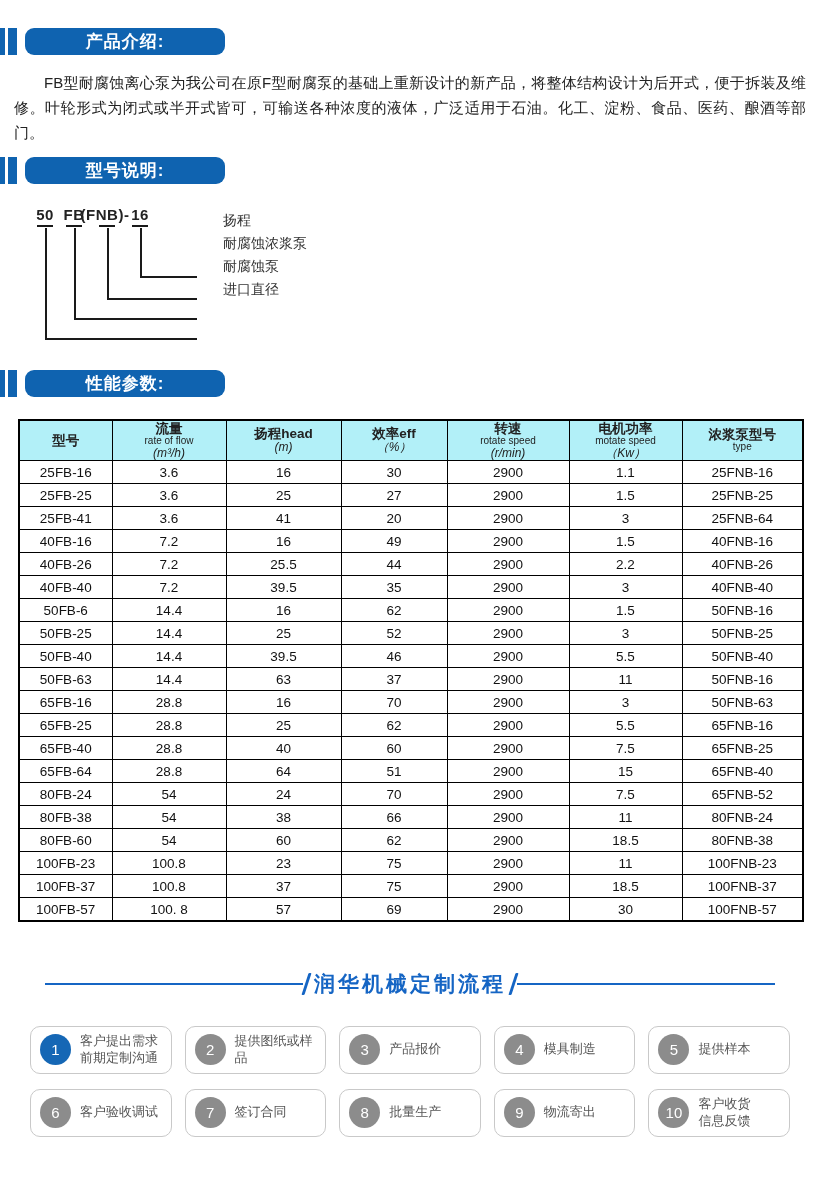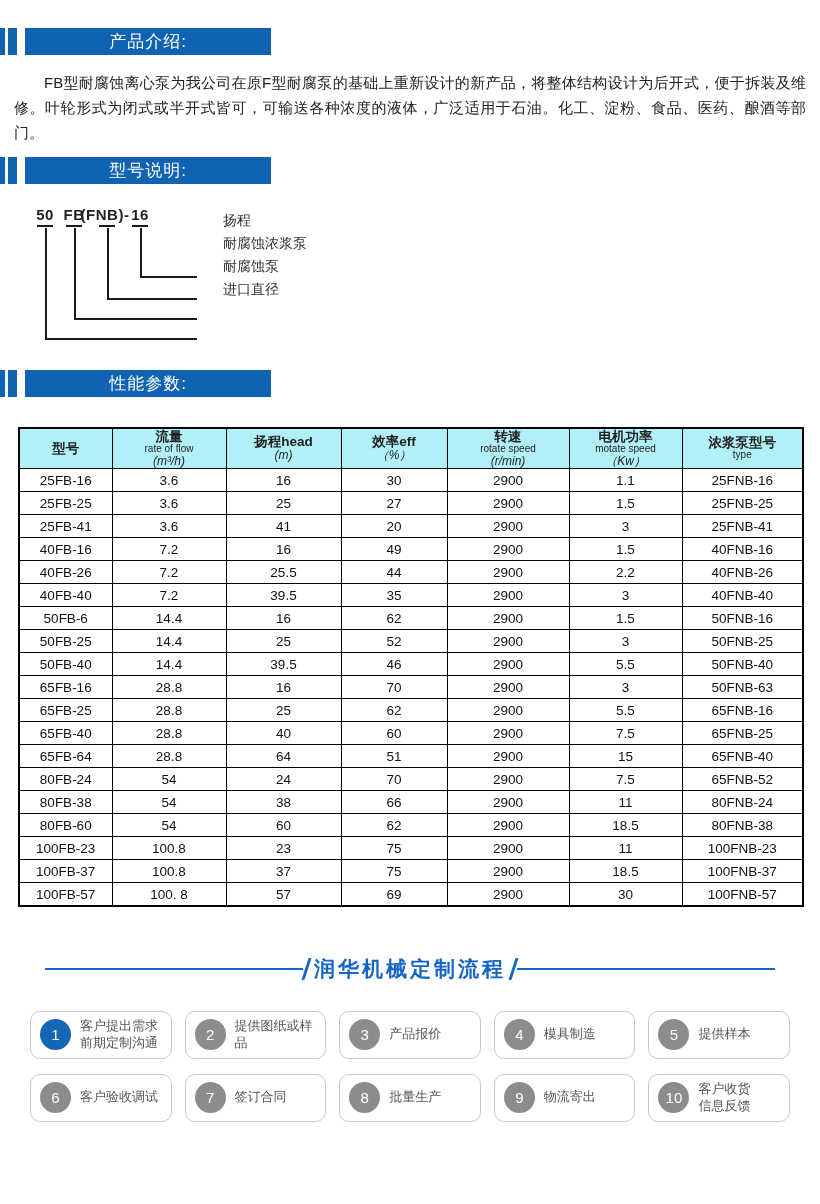--- a/index.html
+++ b/index.html
@@ -14,40 +14,40 @@
   body{
     width:820px;height:1204px;position:relative;overflow:hidden;
     font-family:"Liberation Sans","DejaVu Sans",sans-serif;color:#222;
   }
   
   .sec-header{position:relative;height:27px;}
   .sec-header .bar{position:absolute;top:0;bottom:0;background:var(--blue);}
   .sec-header .bar1{left:0;width:5px;}
   .sec-header .bar2{left:8px;width:9px;}
   .sec-title{
-    position:absolute;left:25px;top:0;bottom:0;width:246px;background:var(--blue);
-    color:#fff;font-size:17px;font-weight:normal;text-align:center;line-height:27px;letter-spacing:1px;
+    position:absolute;left:25px;top:0;bottom:0;width:200px;background:var(--blue);
+    color:#fff;font-size:17px;font-weight:bold;text-align:center;line-height:27px;letter-spacing:1px;border-radius:9px;
   }
   .mt-intro{margin-top:28px;}
   .mt-model{margin-top:12px;}
   .mt-perf{margin-top:12px;}
   
   .intro-text{
     margin:15px 14px 0 14px;font-size:15px;line-height:25px;color:#222;
     text-indent:2em;text-align:justify;
   }
   
   .diagram{position:relative;height:152px;margin:22px 0 0 30px;}
   .tok{position:absolute;top:0;transform:translateX(-50%);font-size:15px;font-weight:bold;color:#222;letter-spacing:.5px;white-space:nowrap;}
   .tick{position:absolute;top:19px;width:16px;height:2px;background:#1a1a1a;}
   .lline{position:absolute;border-left:2px solid #1a1a1a;border-bottom:2px solid #1a1a1a;}
   .dlabel{position:absolute;left:193px;font-size:14px;color:#333;white-space:nowrap;}
   
   table.perf{
-    margin:30px 0 0 18px;border-collapse:collapse;table-layout:fixed;width:784px;
+    margin:22px 0 0 18px;border-collapse:collapse;table-layout:fixed;width:784px;
     border:2px solid #000;
   }
   table.perf th,table.perf td{border:1px solid #000;text-align:center;vertical-align:middle;}
   table.perf thead th{background:var(--cyan);height:40px;padding:1px 0;}
   .h-cn{font-size:13.5px;font-weight:bold;line-height:1.05;}
   .h-en{font-size:10px;font-weight:normal;line-height:1.05;}
   .h-unit{font-size:12px;font-weight:normal;line-height:1.05;font-style:italic;}
   .h-en:empty,.h-unit:empty{display:none;}
   table.perf tbody td{height:23px;font-size:13.5px;color:#111;padding:0 2px;}
   
@@ -175,21 +175,21 @@
         <td>1.5</td>
         <td>25FNB-25</td>
       </tr>
       <tr>
         <td>25FB-41</td>
         <td>3.6</td>
         <td>41</td>
         <td>20</td>
         <td>2900</td>
         <td>3</td>
-        <td>25FNB-41</td>
+        <td>25FNB-64</td>
       </tr>
       <tr>
         <td>40FB-16</td>
         <td>7.2</td>
         <td>16</td>
         <td>49</td>
         <td>2900</td>
         <td>1.5</td>
         <td>40FNB-16</td>
       </tr>
@@ -230,20 +230,29 @@
         <td>50FNB-25</td>
       </tr>
       <tr>
         <td>50FB-40</td>
         <td>14.4</td>
         <td>39.5</td>
         <td>46</td>
         <td>2900</td>
         <td>5.5</td>
         <td>50FNB-40</td>
+      </tr>
+      <tr>
+        <td>50FB-63</td>
+        <td>14.4</td>
+        <td>63</td>
+        <td>37</td>
+        <td>2900</td>
+        <td>11</td>
+        <td>50FNB-16</td>
       </tr>
       <tr>
         <td>65FB-16</td>
         <td>28.8</td>
         <td>16</td>
         <td>70</td>
         <td>2900</td>
         <td>3</td>
         <td>50FNB-63</td>
       </tr>

